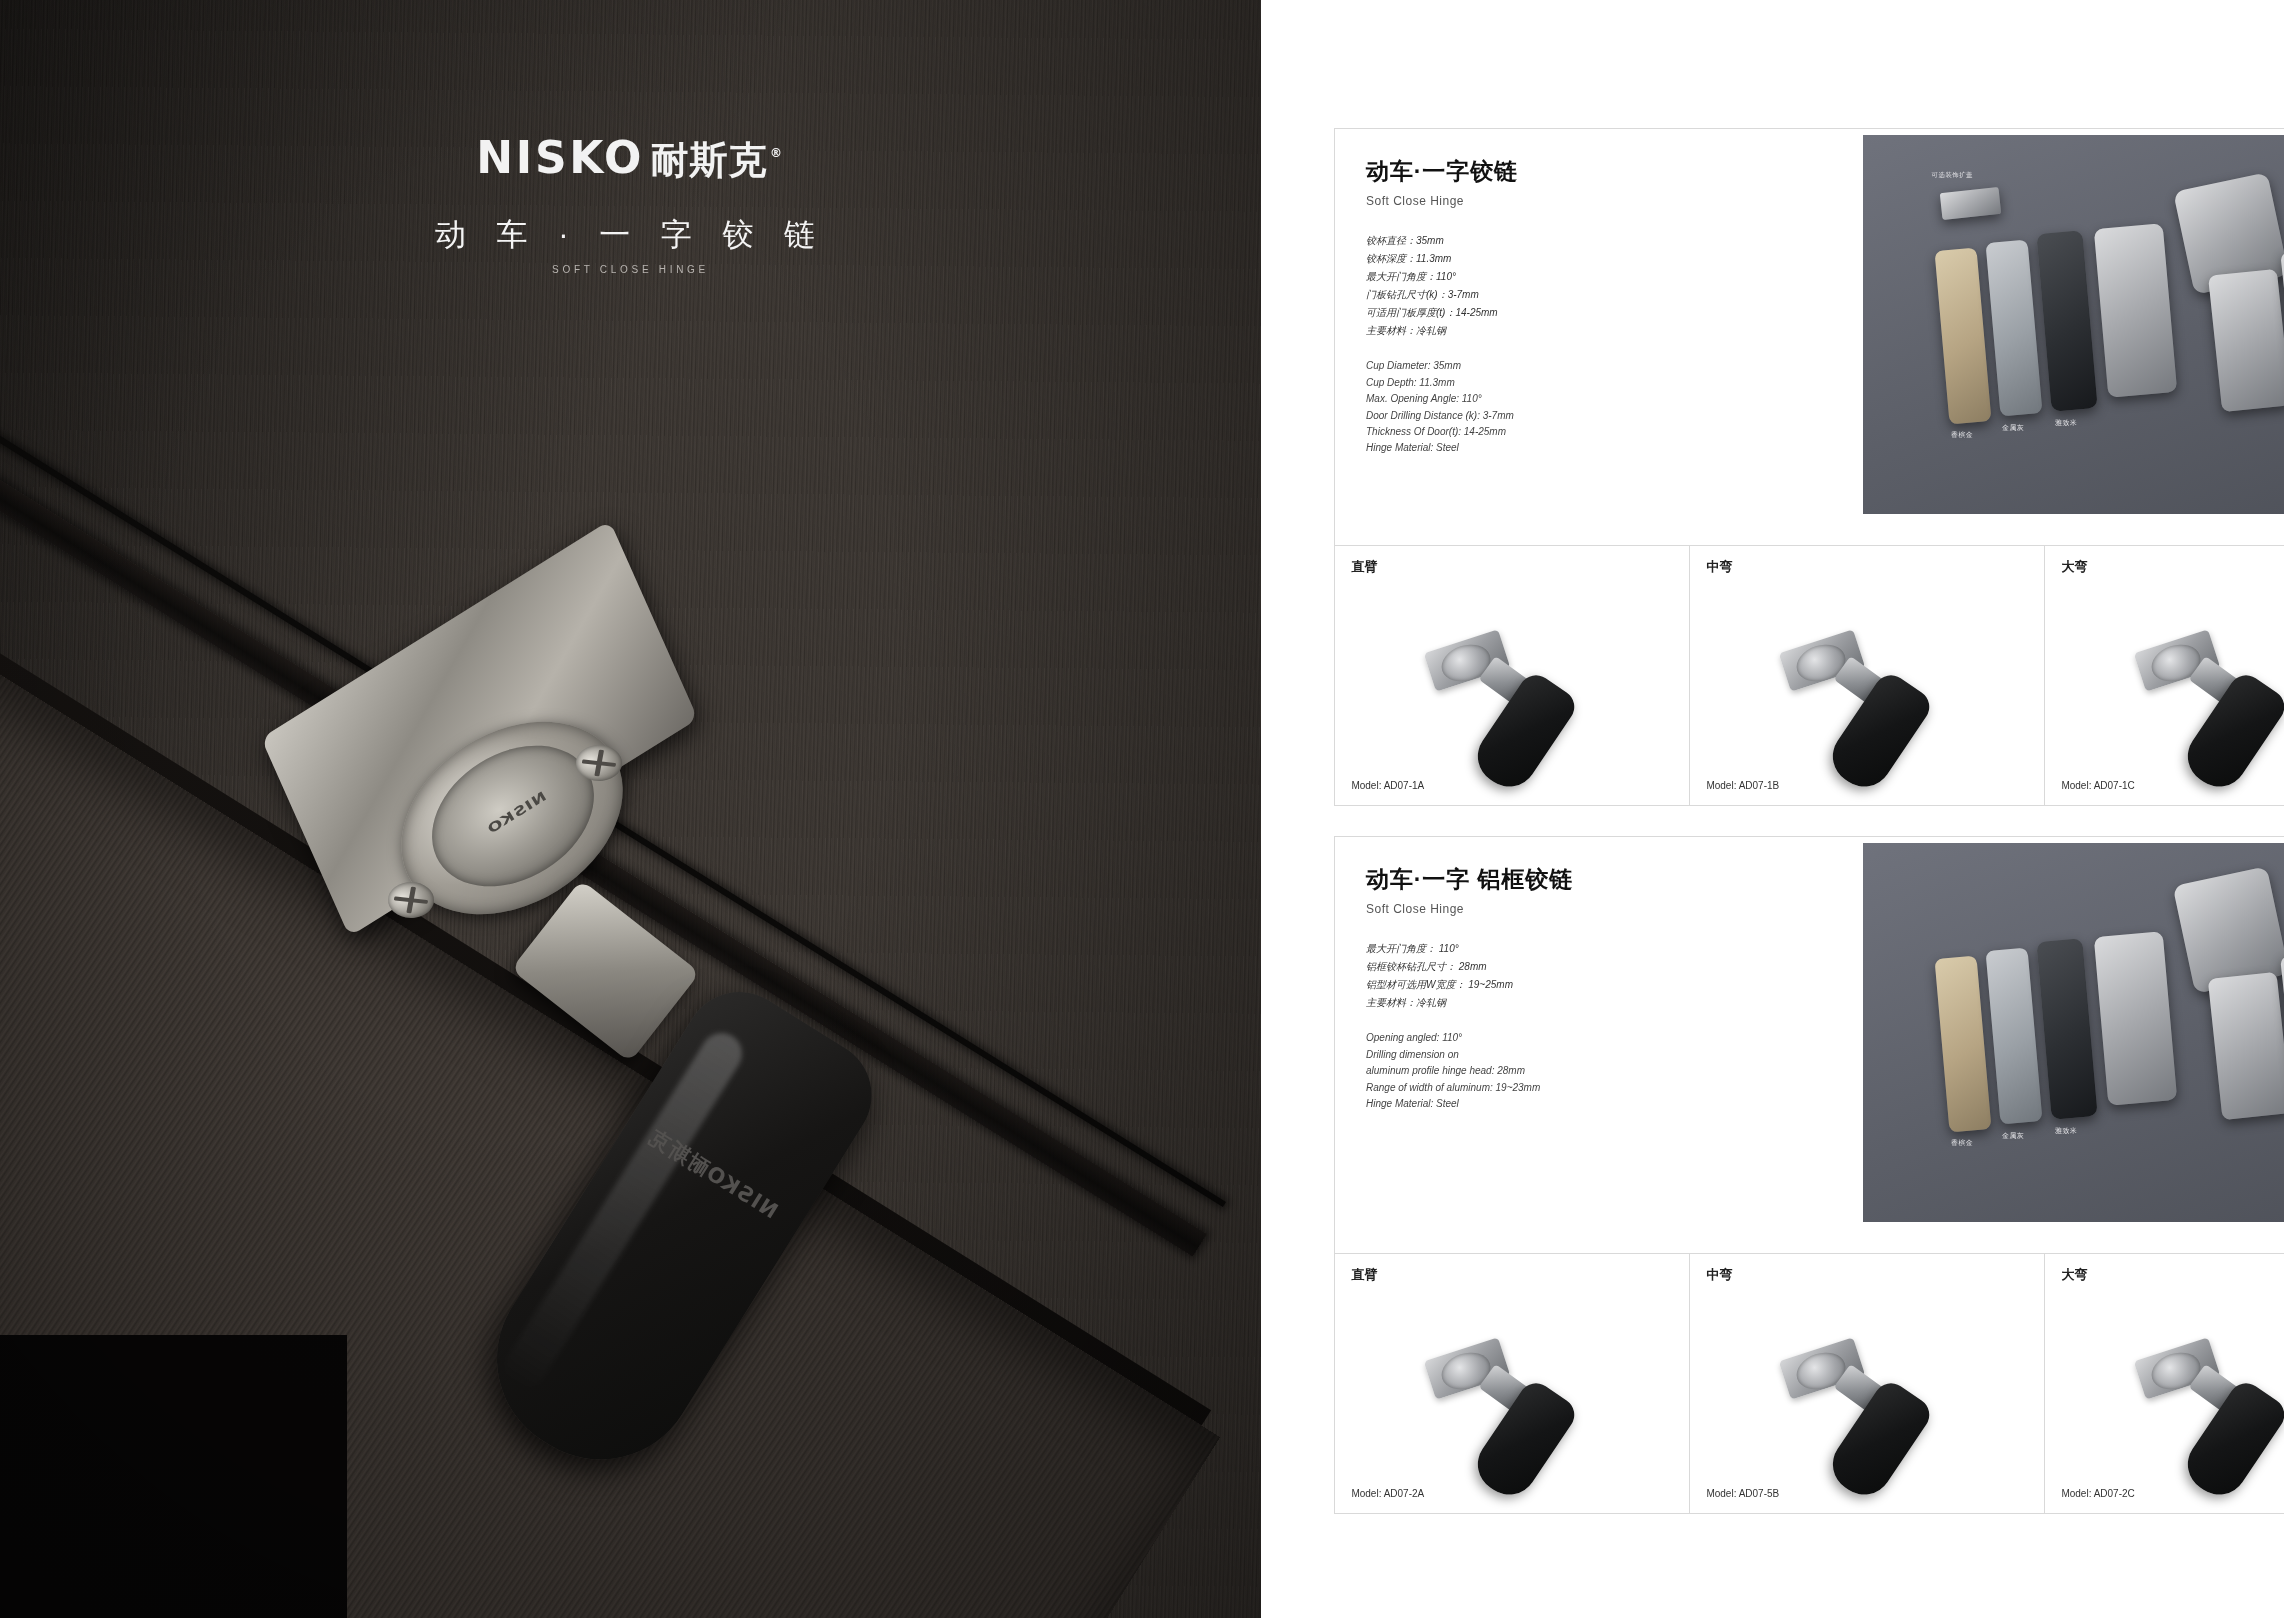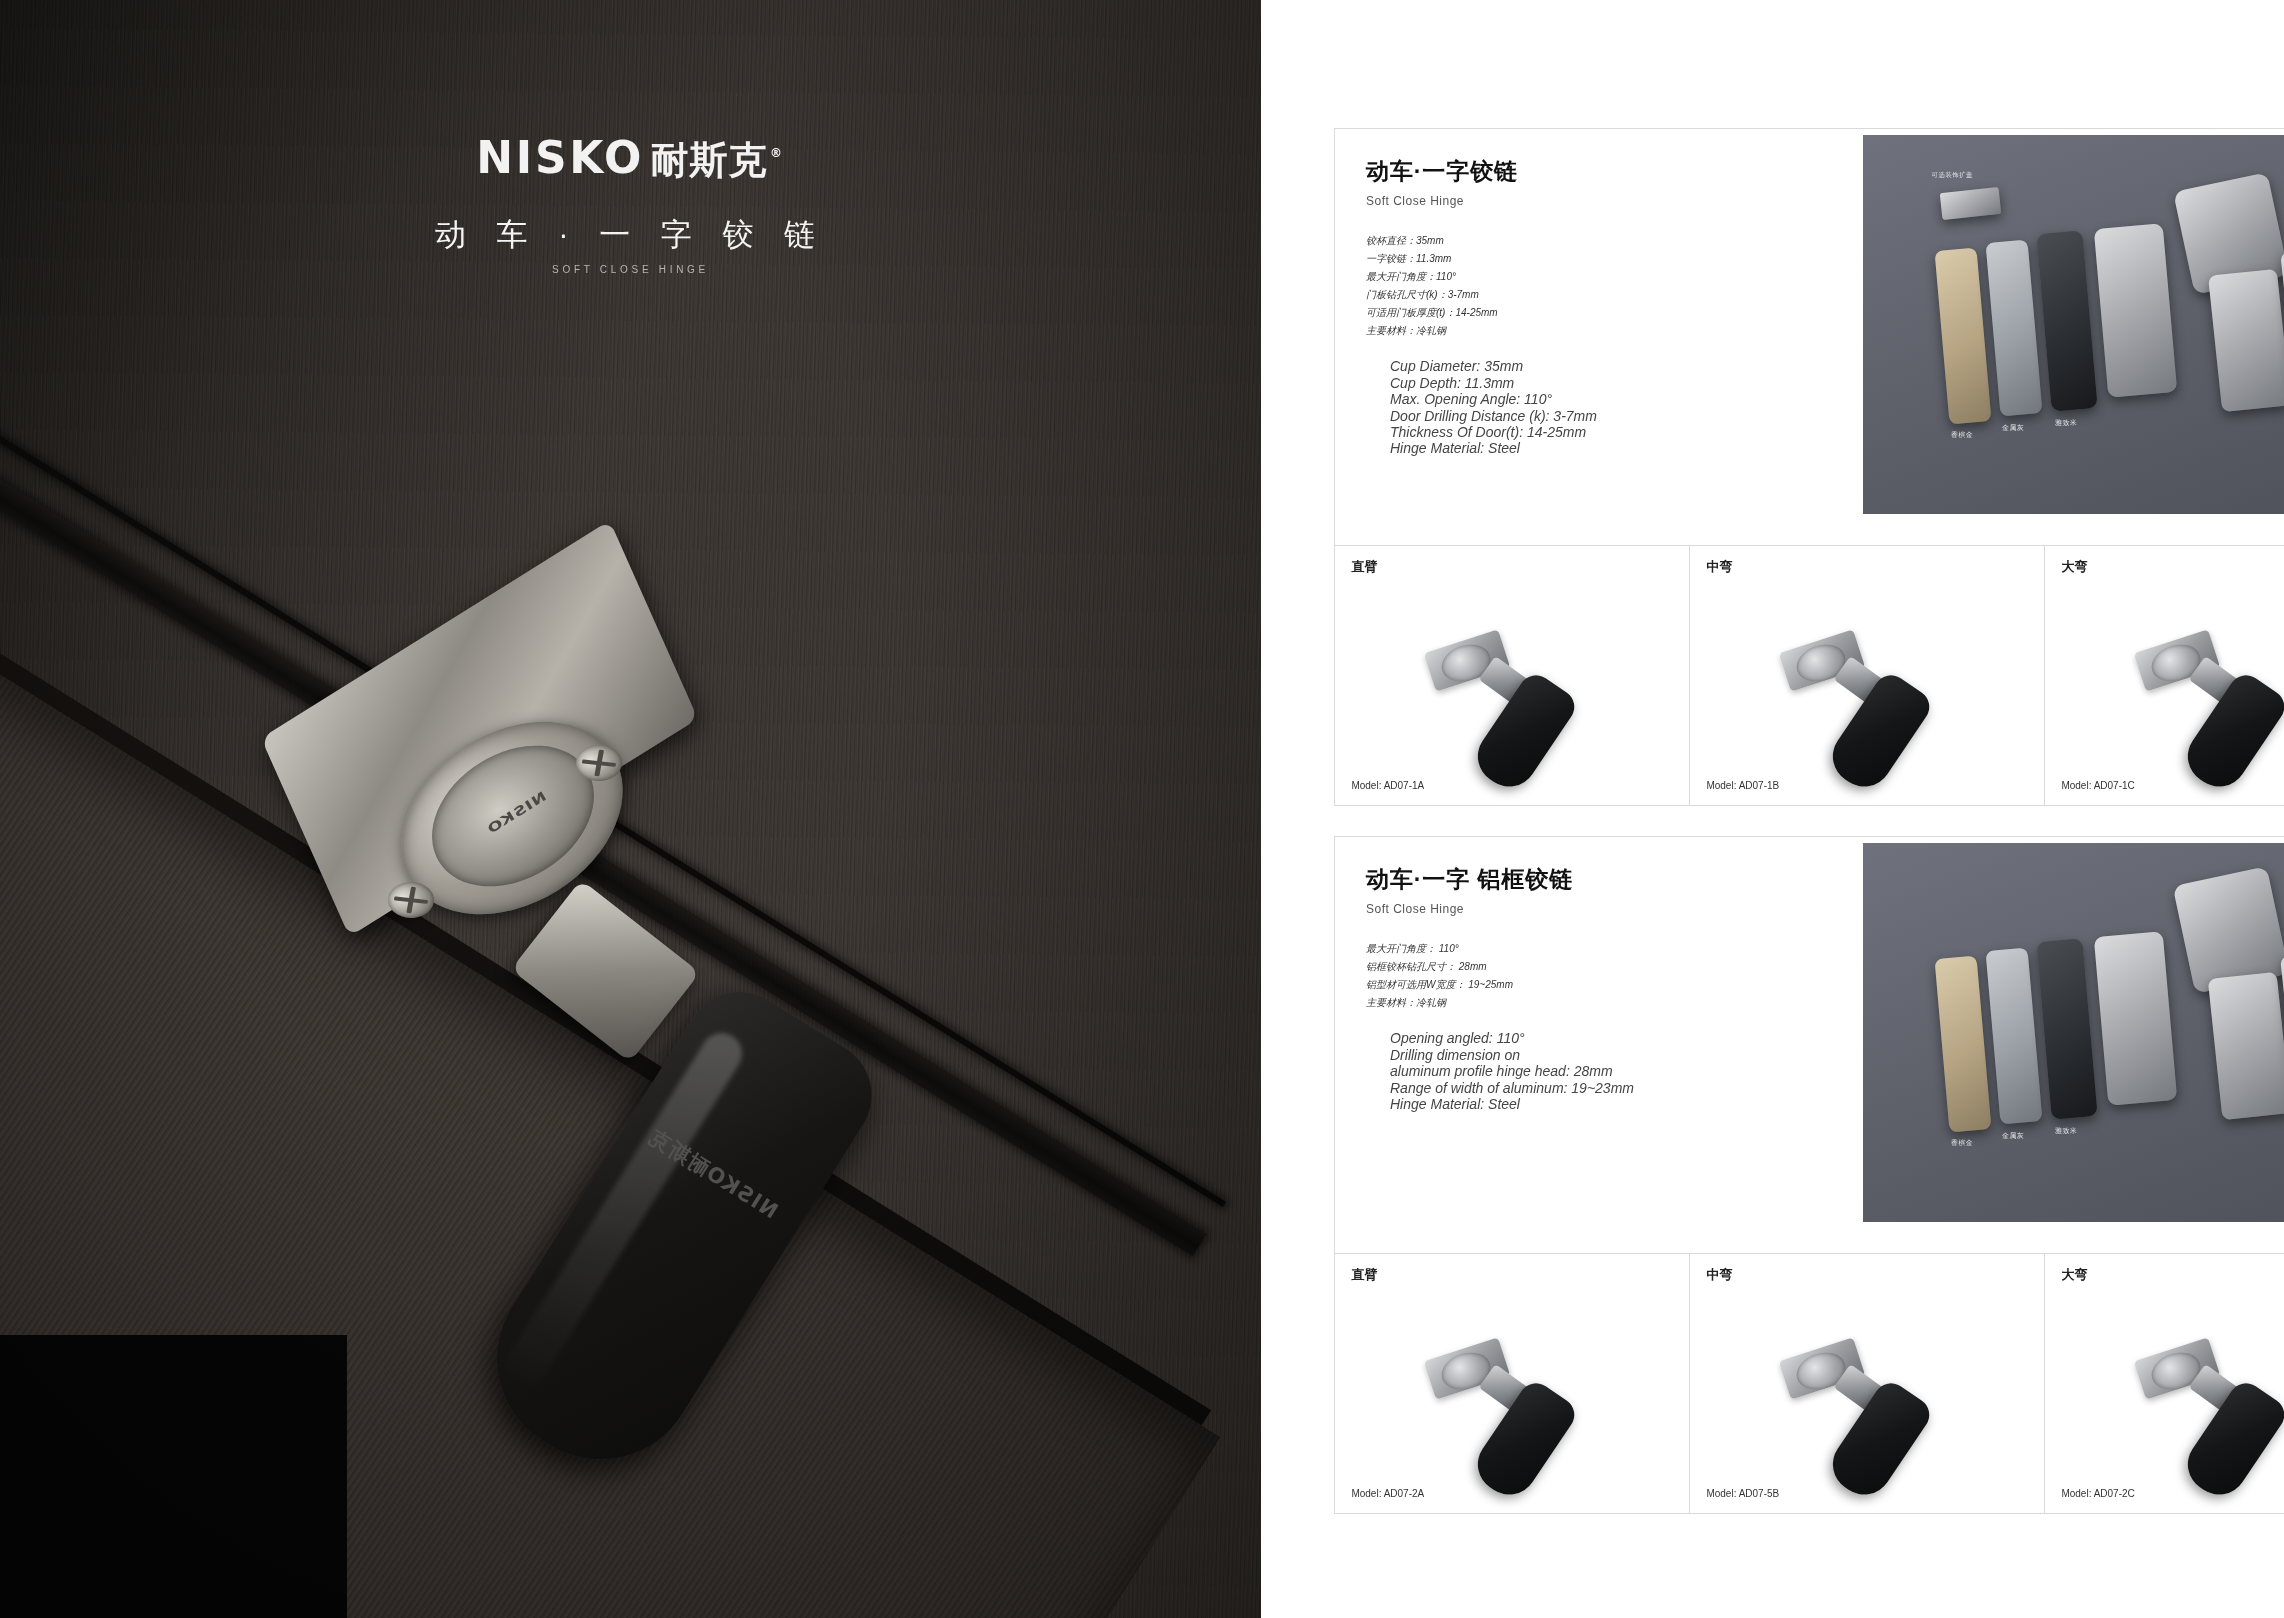--- a/index.html
+++ b/index.html
@@ -164,21 +164,21 @@
     position:absolute;left:0;top:0;width:100%;height:416px;border-bottom:0.9px solid #d9d9d9;
   }
   .spec{
     position:absolute;left:31px;top:27px;width:493px;color:#222;
   }
   .spec-title{font-size:23px;font-weight:700;letter-spacing:0.9px;color:#111;}
   .spec-subtitle{font-size:12px;color:#555;margin-top:7.3px;letter-spacing:0.5px;}
   .spec-list{margin-top:24px;}
   .spec-list div{font-size:10px;line-height:18px;color:#333;font-style:italic;}
   .spec-list.en{margin-top:18px;}
-  .spec-list.en div{font-size:14px;line-height:16.4px;color:#444;margin-left:24px;}
+  .spec-list.en div{font-size:10px;line-height:16.4px;color:#444;}
   .photo{
     position:absolute;right:6.4px;top:6.4px;width:530px;height:379px;
     background:linear-gradient(160deg,#6f727c 0%,#5c5f68 55%,#4e5159 100%);
     overflow:hidden;
   }
   .pc{position:absolute;}
   .plate-piece{
     border-radius:5.5px;
     box-shadow:0 4.6px 12px rgba(0,0,0,.45);
   }
@@ -259,21 +259,21 @@
 
 <div class="right-page">
 
   <div class="card card-1">
     <div class="card-head">
       <div class="spec">
         <div class="spec-title">动车·一字铰链</div>
         <div class="spec-subtitle">Soft  Close Hinge</div>
         <div class="spec-list">
           <div>铰杯直径：35mm</div>
-          <div>一字铰链：11.3mm</div>
+          <div>铰杯深度：11.3mm</div>
           <div>最大开门角度：110°</div>
           <div>门板钻孔尺寸(k)：3-7mm</div>
           <div>可适用门板厚度(t)：14-25mm</div>
           <div>主要材料：冷轧钢</div>
         </div>
         <div class="spec-list en">
           <div>Cup Diameter: 35mm</div>
           <div>Cup Depth: 11.3mm</div>
           <div>Max. Opening Angle: 110°</div>
           <div>Door Drilling Distance (k): 3-7mm</div>

